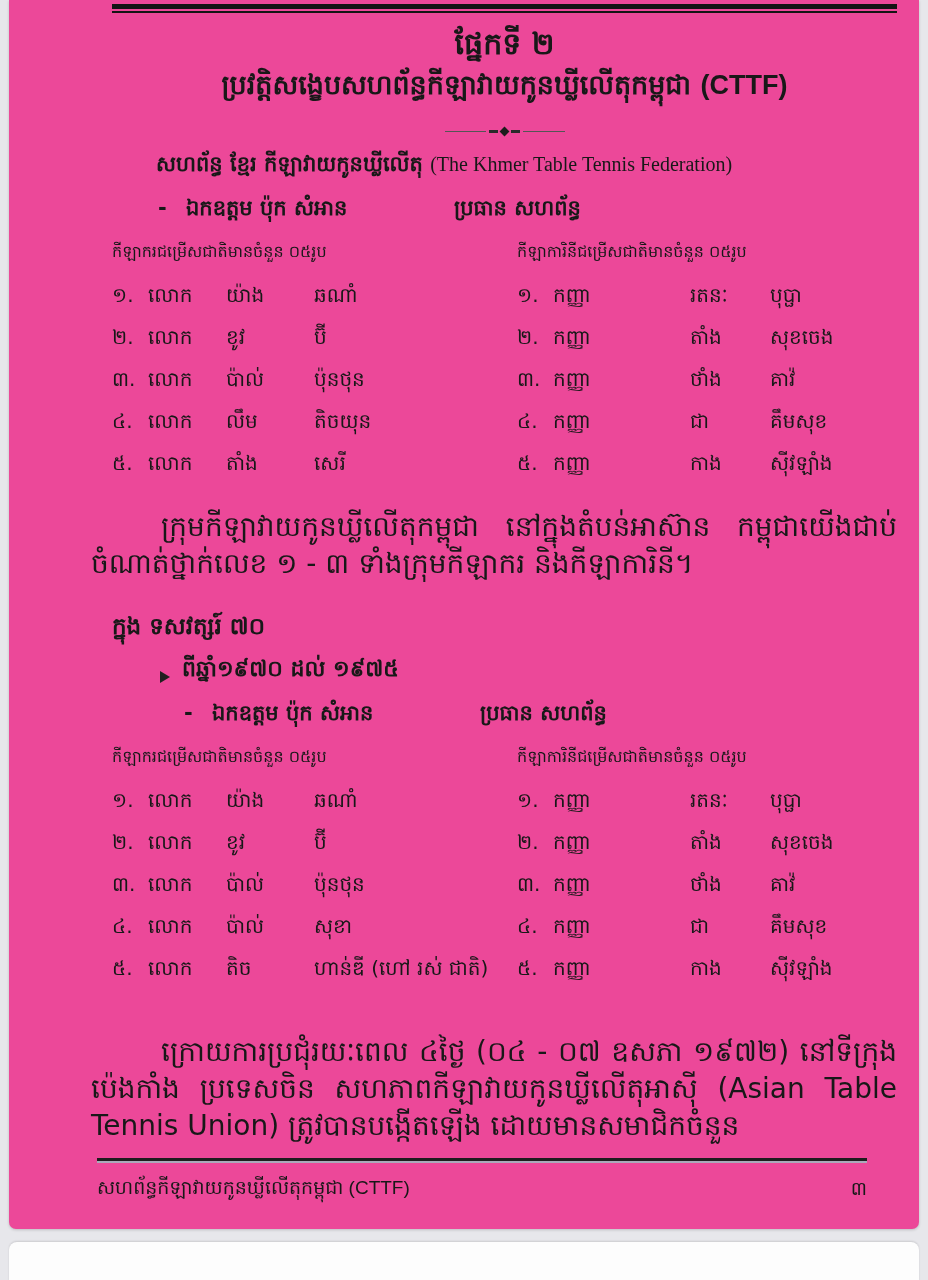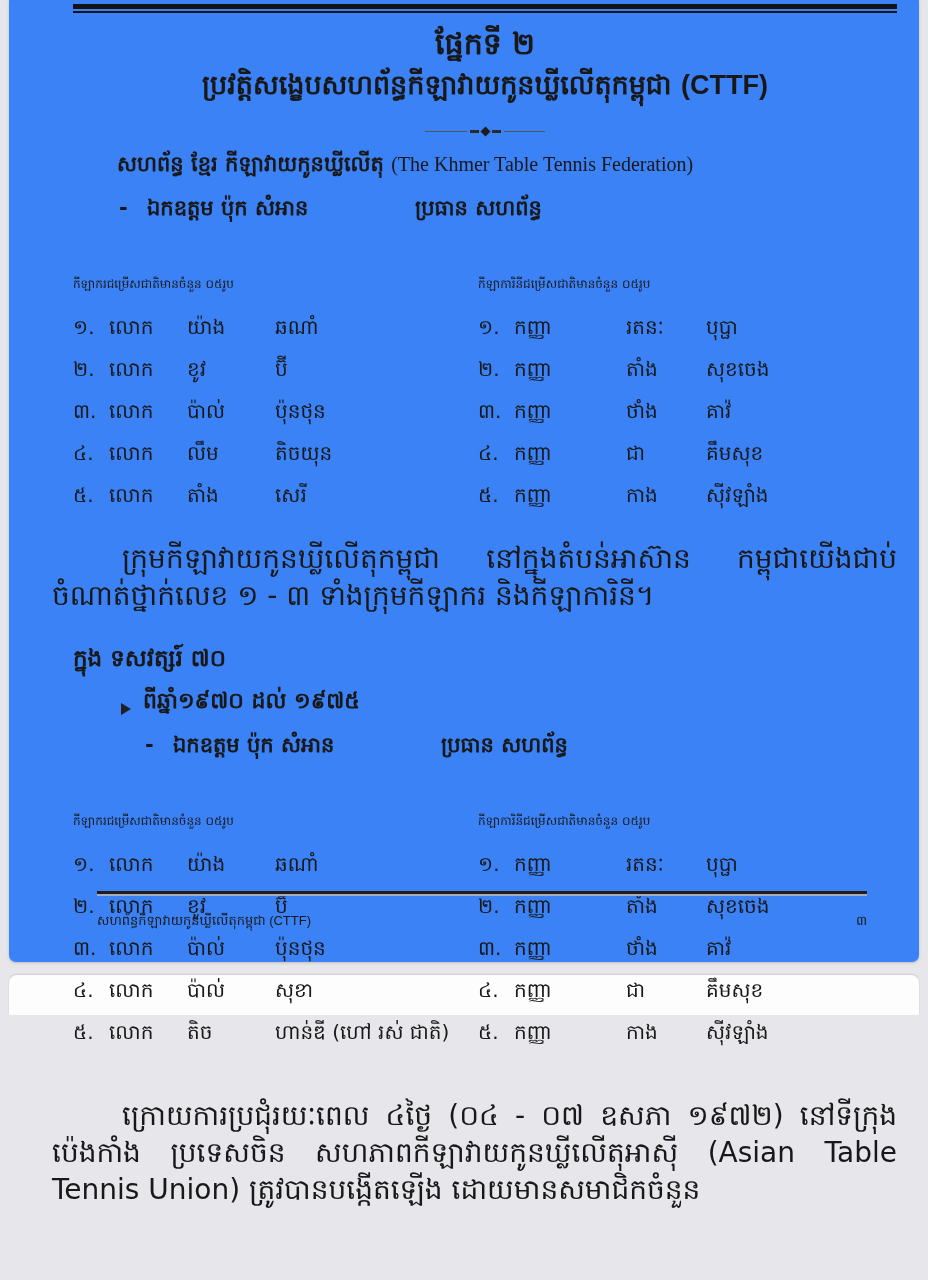--- a/index.html
+++ b/index.html
@@ -6,25 +6,25 @@
   body{
     width:928px;height:1280px;
     background:#e7e7eb;
     font-family:"DejaVu Sans","Liberation Sans",sans-serif;
     color:#181818;
     overflow:hidden;
   }
   .page{
     position:relative;
     margin:0 9px;
-    height:962px;
-    background:#3b82f6;
+    height:1229px;
+    background:#ec4899;
     border-radius:0 0 7px 7px;
     box-sizing:border-box;
-    padding:4px 22px 0 64px;
+    padding:4px 22px 0 103px;
     box-shadow:0 1px 3px rgba(0,0,0,.18);
   }
   
   .top-rule{
     height:2px;
     border-top:5px solid #141414;
     border-bottom:2px solid #141414;
   }
   .title1{
     text-align:center;
@@ -63,42 +63,42 @@
   .arrow-icon{
     width:0;height:0;
     border-left:10px solid #202020;
     border-top:6px solid transparent;
     border-bottom:6px solid transparent;
     margin-right:12px;
   }
   .indent2 .dash{margin-left:26px;}
 
   .cols{display:grid;grid-template-columns:405px 1fr;margin-top:17px;}
-  .col-header{font-size:12px;line-height:26px;margin-bottom:17px;margin-top:32px;}
+  .col-header{font-size:16px;line-height:26px;margin-bottom:17px;}
   .prow{display:flex;font-size:20px;line-height:26px;margin-bottom:16px;white-space:nowrap;}
   .prow .no{width:36px;}
   .col-left .ptitle{width:78px;}
   .col-left .surname{width:88px;}
   .col-right .ptitle{width:112px;}
-  .col-right .surname{width:80px;}
+  .col-right .surname{width:80px;margin-left:25px;}
 
   .note{
     font-size:28px;
     line-height:37px;
     margin:16px 0 0 -21px;
     text-indent:70px;
     text-align:justify;
   }
   .note2{margin-top:36px;}
 
   .footer{position:absolute;left:88px;right:52px;bottom:30px;}
   .footer-rule{height:0;border-top:3px solid #1d1d1d;border-bottom:2px solid #aab;}
   .footer-text{
     display:flex;justify-content:space-between;
-    font-size:13px;line-height:22px;margin-top:14px;gap:47px;
+    font-size:19px;line-height:22px;margin-top:14px;gap:47px;
   }
   .next-page{
     margin:13px 9px 0;
     height:40px;
     background:#fdfdfd;
     border-radius:8px 8px 0 0;
     box-shadow:0 -1px 2px rgba(0,0,0,.12);
   }
 </style>
 </head>

